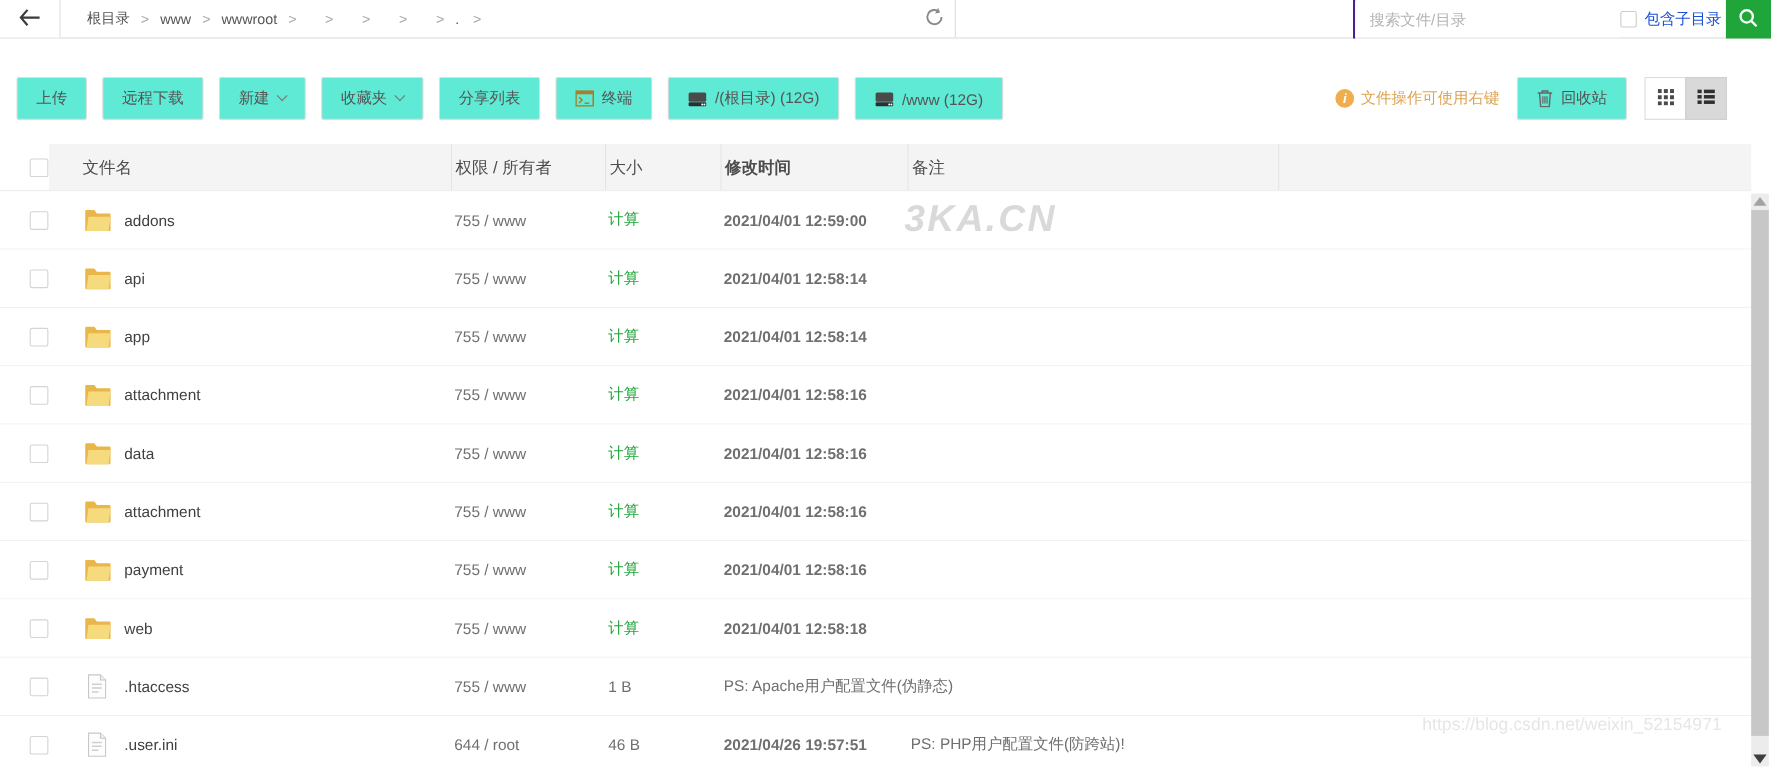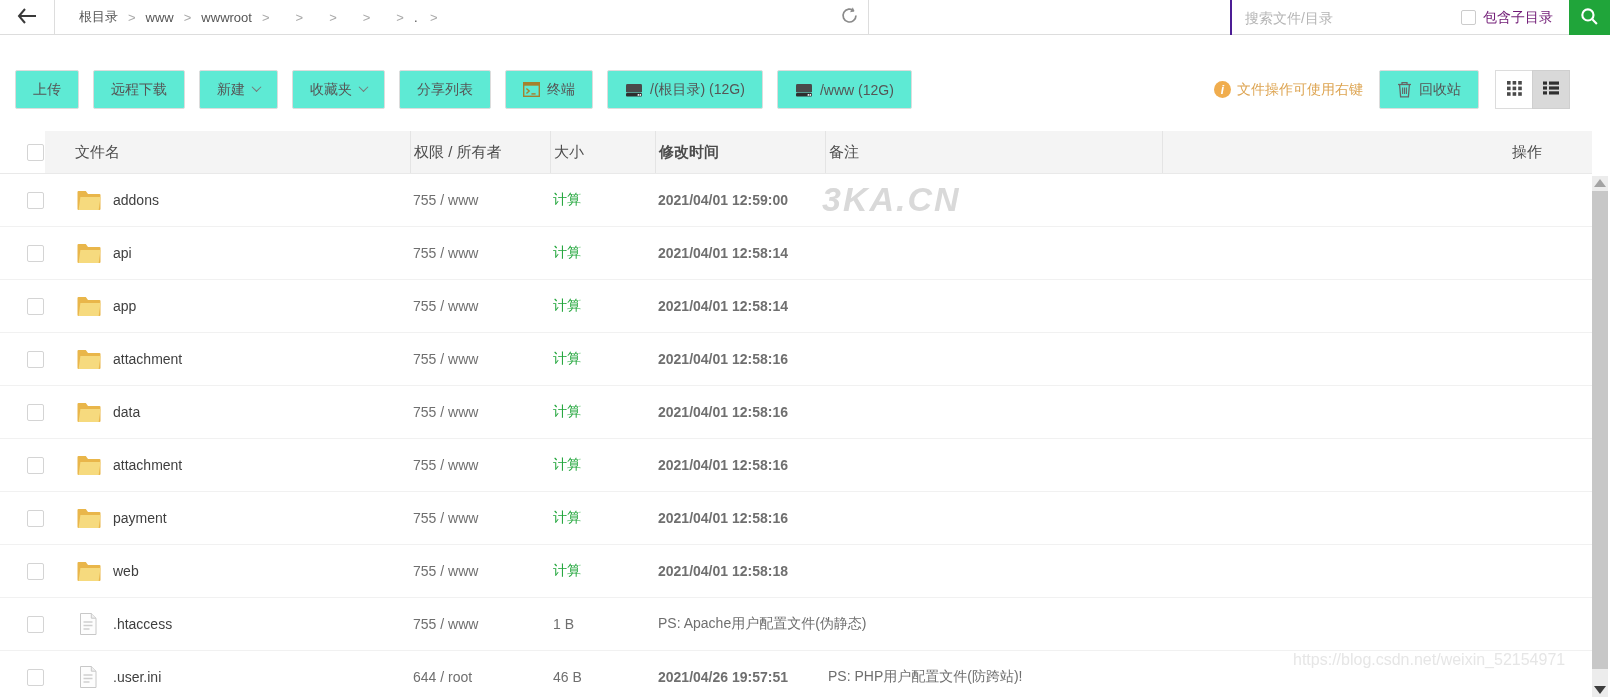--- a/index.html
+++ b/index.html
@@ -22,21 +22,21 @@
   .refresh-btn { width:34px; height:34px; background:transparent; border:none; cursor:pointer;
     display:flex; align-items:center; justify-content:center; margin-right:2px; }
 
   .search-area { position:absolute; right:0; top:0; width:380px; height:35px;
     border-left:2px solid #4c1d95; display:flex; align-items:center; }
   .search-input { flex:1; height:33px; border:none; outline:none; padding:0 8px 0 13px;
     font-size:14px; color:#555; min-width:0; }
   .search-input::placeholder { color:#b5b5b5; }
   .subdir-cb { width:15px; height:15px; border:1px solid #ccc; border-radius:2px;
     background:#fff; flex:0 0 auto; margin-right:7px; cursor:pointer; }
-  .subdir-label { font-size:14px; color:#701a75; white-space:nowrap; margin-right:16px; cursor:pointer; }
+  .subdir-label { font-size:14px; color:#1d4ed8; white-space:nowrap; margin-right:4px; cursor:pointer; }
   .search-btn { width:41px; height:35px; border:none; background:#20a53a; cursor:pointer;
     display:flex; align-items:center; justify-content:center; flex:0 0 auto; }
 
   
   .toolbar { position:absolute; top:70px; left:15px; right:40px; height:39px;
     display:flex; align-items:center; justify-content:space-between; }
   .tb-left, .tb-right { display:flex; align-items:center; }
   .tbtn { display:inline-flex; align-items:center; height:39px; padding:0 17px;
     background:#5eead4; border:1px solid #dcdcdc; border-radius:2px; color:#555;
     font-size:14px; margin-right:14px; cursor:pointer; white-space:nowrap; }
@@ -265,21 +265,20 @@
     <div class="thead">
       <div class="c cb-cell">
           <span class="checkbox"></span>
         </div>
       <div class="c name-cell">文件名</div>
       <div class="c perm-cell">权限 / 所有者</div>
       <div class="c size-cell">大小</div>
       <div class="c mtime-cell">修改时间</div>
       <div class="c note-cell">备注</div>
       <div class="c spacer-cell"></div>
-      <div class="c action-cell">操作</div>
     </div>
     <div>
         <div class="trow">
       <div class="c cb-cell">
             <span class="checkbox"></span>
           </div>
       <div class="c name-cell">
         <span class="icon-holder">
           <svg width="25" height="22" viewBox="0 0 25 22">
                 <path d="M1.5 3a1 1 0 0 1 1-1h7.3l2.2 3h11.5a1 1 0 0 1 1 1v14a1 1 0 0 1-1 1h-21a1 1 0 0 1-1-1z" fill="#e9b64a"></path>

